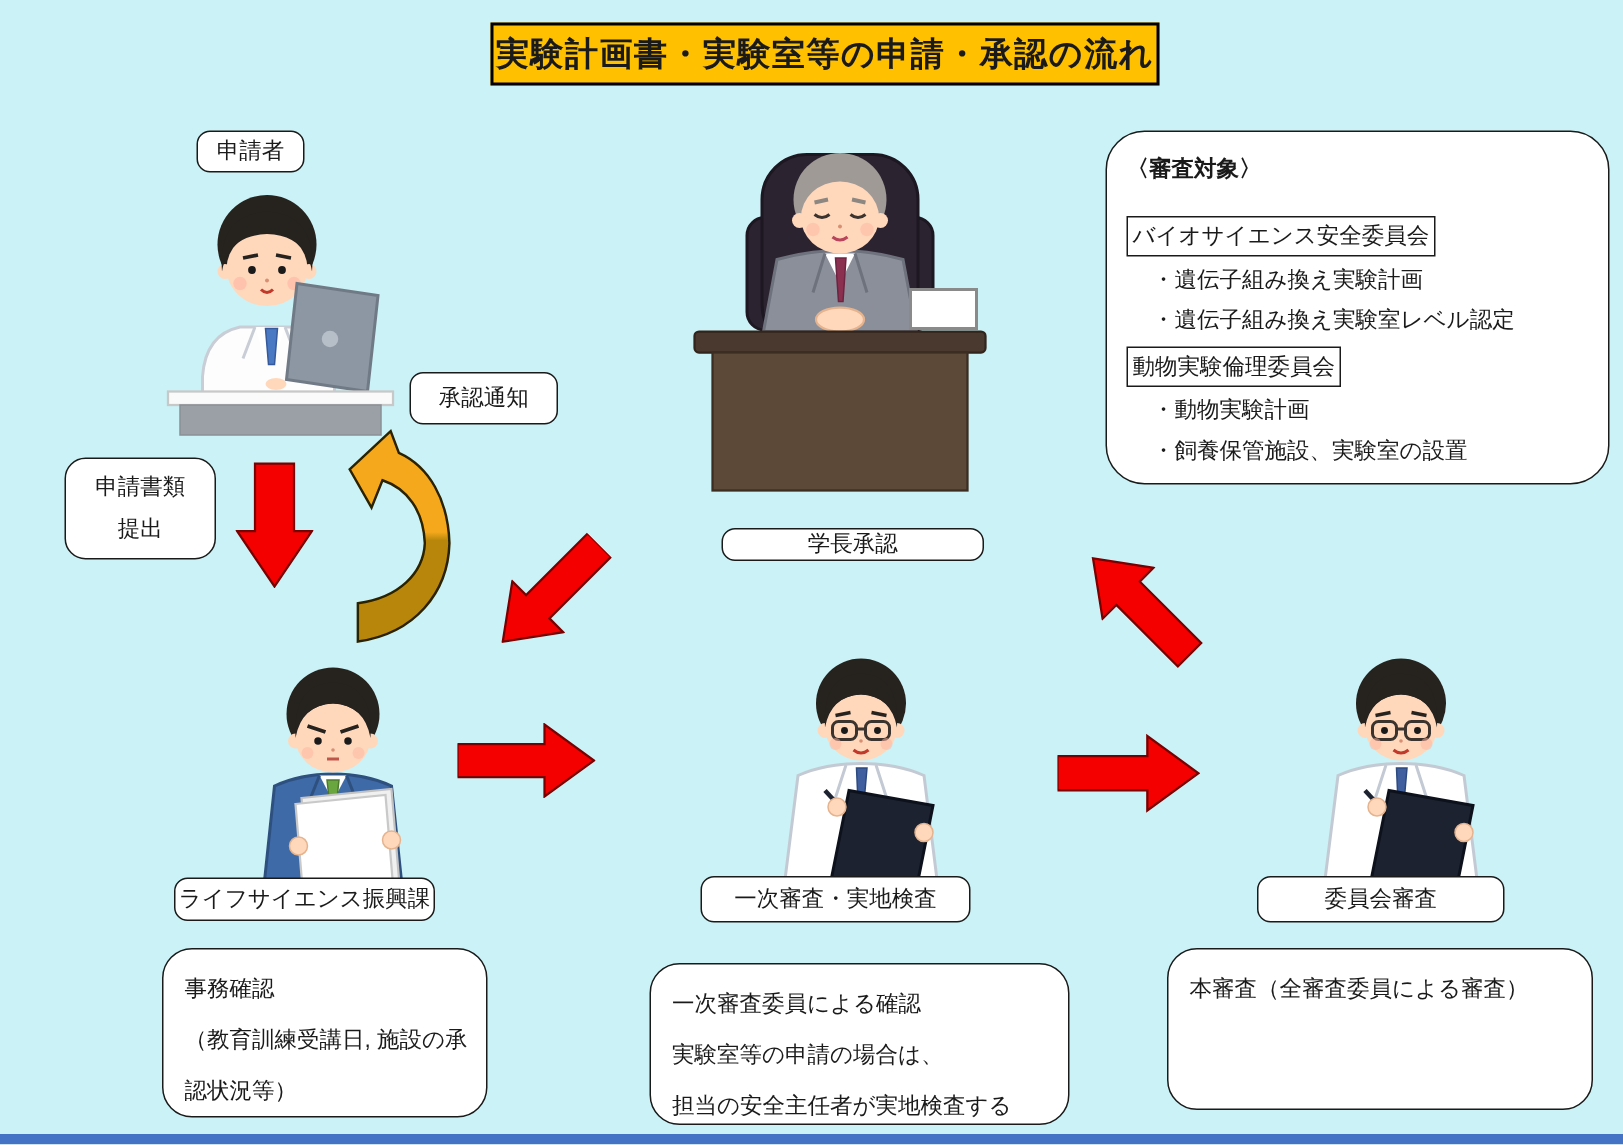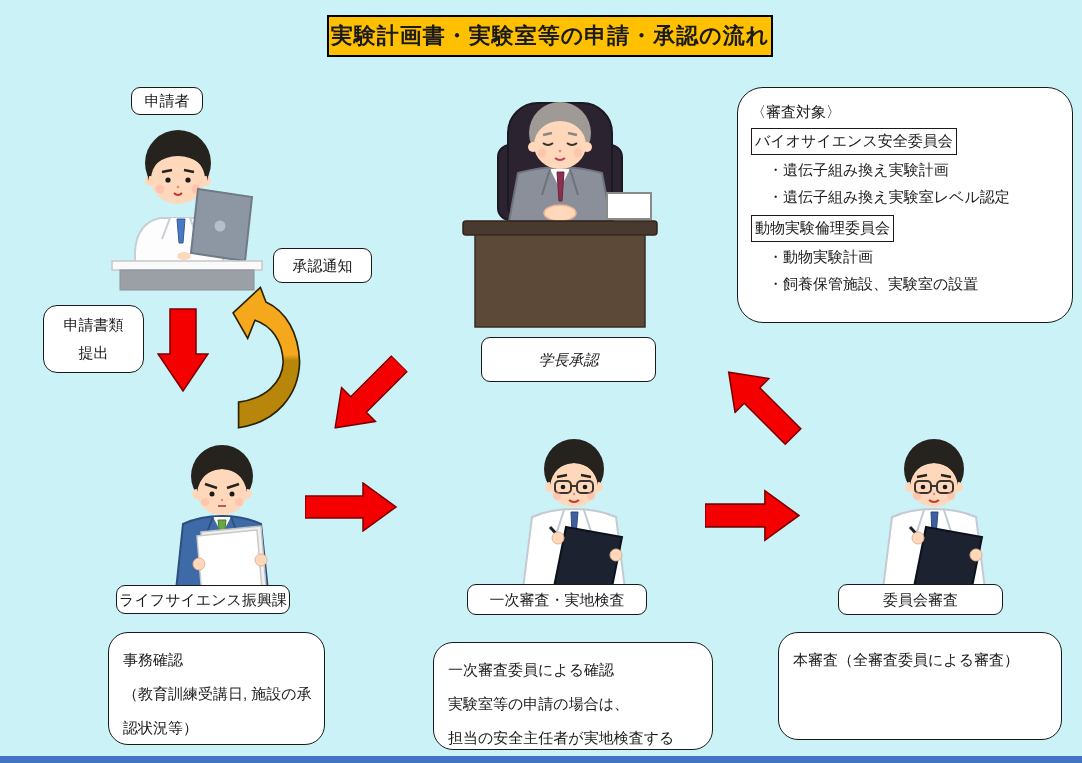--- a/index.html
+++ b/index.html
@@ -28,21 +28,21 @@
   .note-box {
     position:absolute; background:#fff; border:1.6px solid #1a1a1a;
     border-radius:20px; font-size:15px; padding:10px 14px;
   }
   .note-box .nline { line-height:2.25; white-space:nowrap; }
   .targets-box {
     position:absolute; left:737px; top:87px; width:336px; height:236px;
     background:#fff; border:1.6px solid #1a1a1a; border-radius:26px;
     padding:15px 12px 0 13px; font-size:15px;
   }
-  .targets-box .t-row { margin-bottom:6px; white-space:nowrap; }
+  .targets-box .t-row { margin-bottom:22px; white-space:nowrap;font-weight:bold; }
   .targets-box .committee {
     display:inline-block; border:1.2px solid #1a1a1a; padding:3px 3px; margin-bottom:6px;
     background:#fff; white-space:nowrap;
   }
   .targets-box .bullet { padding-left:17px; margin-bottom:8px; white-space:nowrap;font-family:Liberation Serif, serif; }
   .fig { position:absolute; }
   .arrow { position:absolute; }
 </style>
 </head>
 <body>
@@ -215,21 +215,21 @@
 
   <div class="label-box" style="left:273px; top:248px; width:99px; height:35px;">
     <span>承認通知</span>
   </div>
 
   <div class="label-box two-line" style="left:43px; top:305px; width:101px; height:68px;">
     <span>申請書類</span>
     <span>提出</span>
   </div>
 
-  <div class="label-box" style="left:481px; top:337px; width:175px; height:45px;font-style:italic;">
+  <div class="label-box" style="left:481px; top:352px; width:175px; height:22px;">
     <span>学長承認</span>
   </div>
 
   <div class="label-box" style="left:116px; top:585px; width:174px; height:29px;">
     <span>ライフサイエンス振興課</span>
   </div>
 
   <div class="label-box" style="left:467px; top:584px; width:180px; height:31px;">
     <span>一次審査・実地検査</span>
   </div>

